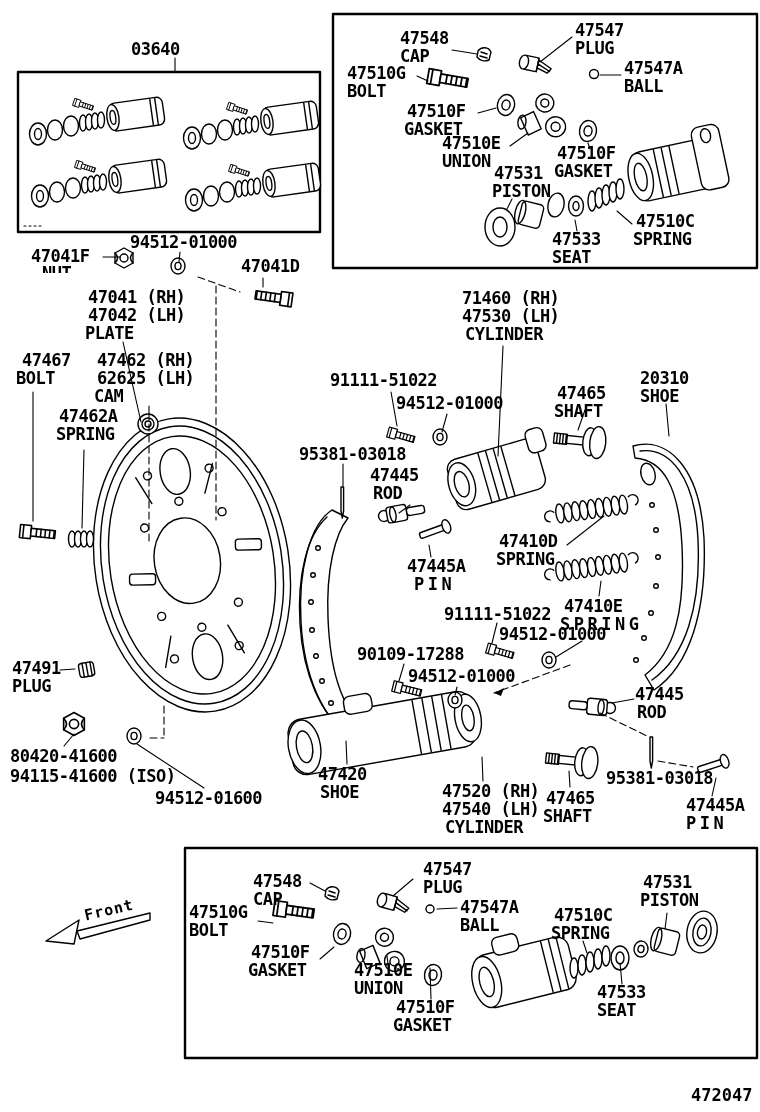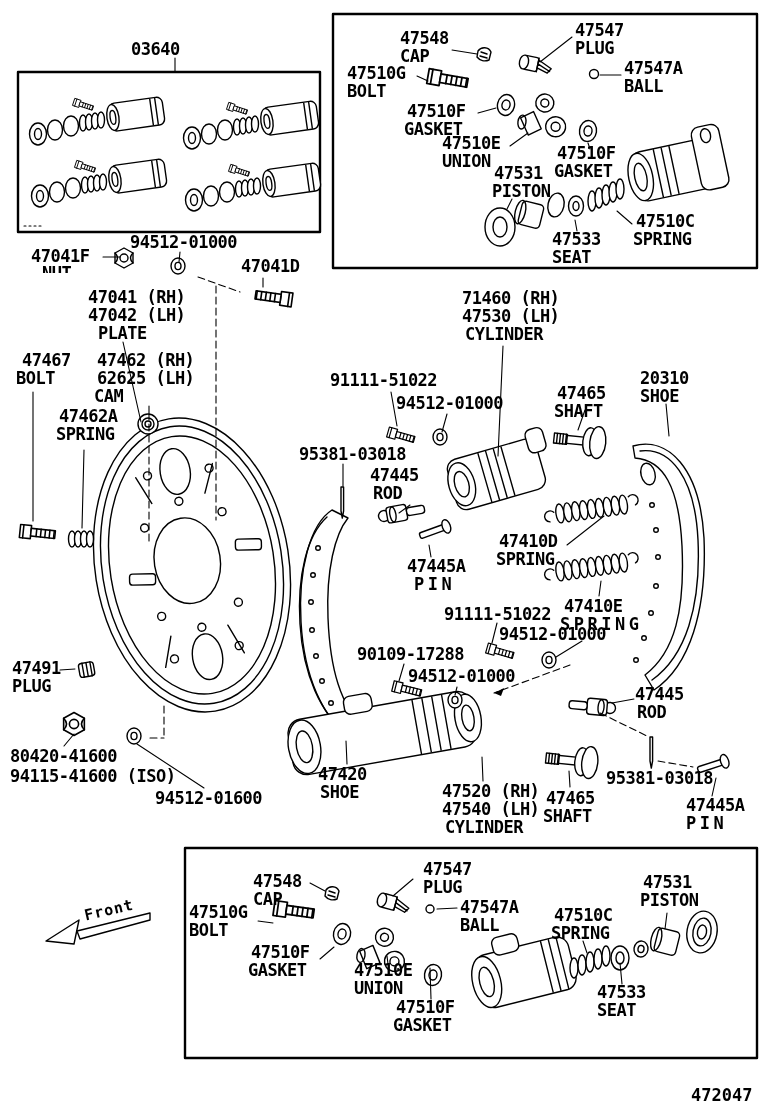--- a/index.html
+++ b/index.html
@@ -359,21 +359,21 @@
 </svg>
 
 <div class="lbl" style="left:131px;top:40px">03640</div>
 <div class="lbl" style="left:130px;top:233px">94512-01000</div>
 <div class="lbl" style="left:31px;top:247px">47041F</div>
 <div class="lbl clip" style="left:42px;top:264px">NUT</div>
 <div class="lbl" style="left:241px;top:257px">47041D</div>
 
 <div class="lbl" style="left:88px;top:288px">47041 (RH)</div>
 <div class="lbl" style="left:88px;top:306px">47042 (LH)</div>
-<div class="lbl" style="left:98px;top:324px">PLATE</div>
+<div class="lbl" style="left:85px;top:324px">PLATE</div>
 
 <div class="lbl" style="left:22px;top:351px">47467</div>
 <div class="lbl" style="left:16px;top:369px">BOLT</div>
 <div class="lbl" style="left:97px;top:351px">47462 (RH)</div>
 <div class="lbl" style="left:97px;top:369px">62625 (LH)</div>
 <div class="lbl" style="left:94px;top:387px">CAM</div>
 <div class="lbl" style="left:59px;top:407px">47462A</div>
 <div class="lbl" style="left:56px;top:425px">SPRING</div>
 
 <div class="lbl" style="left:330px;top:371px">91111-51022</div>

